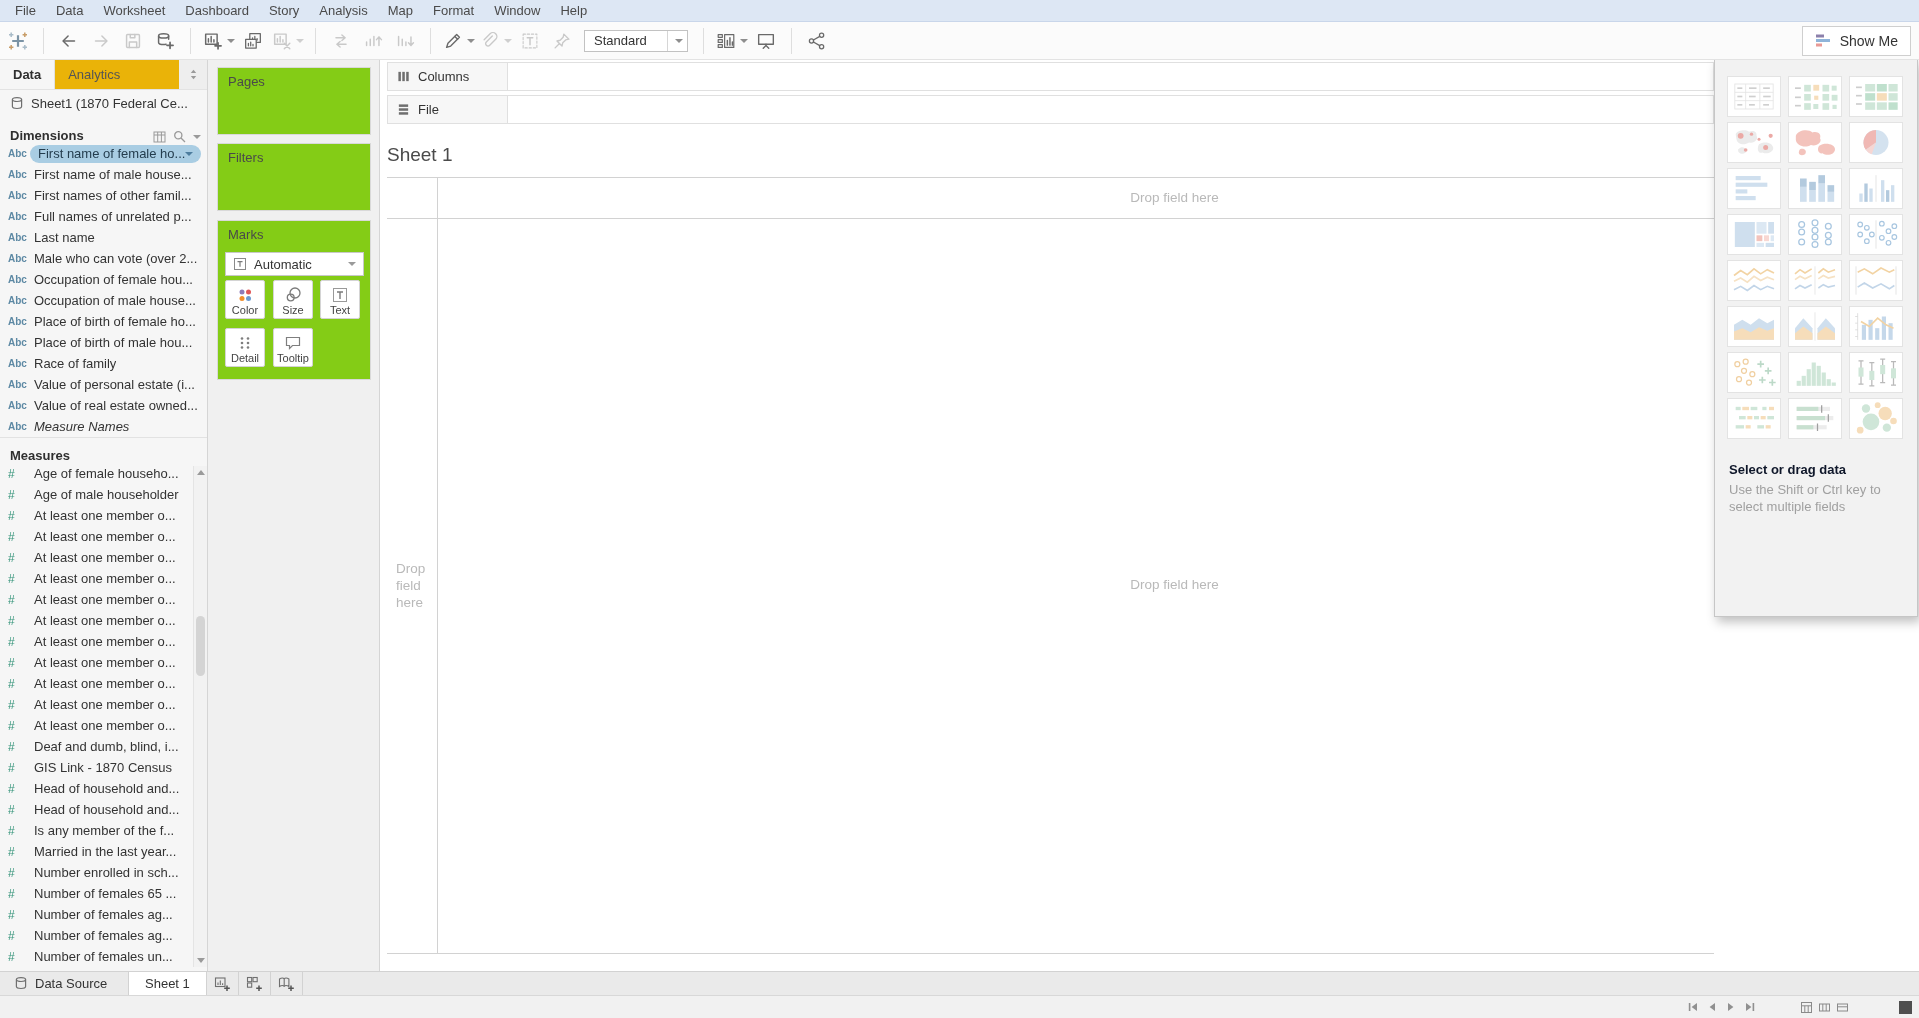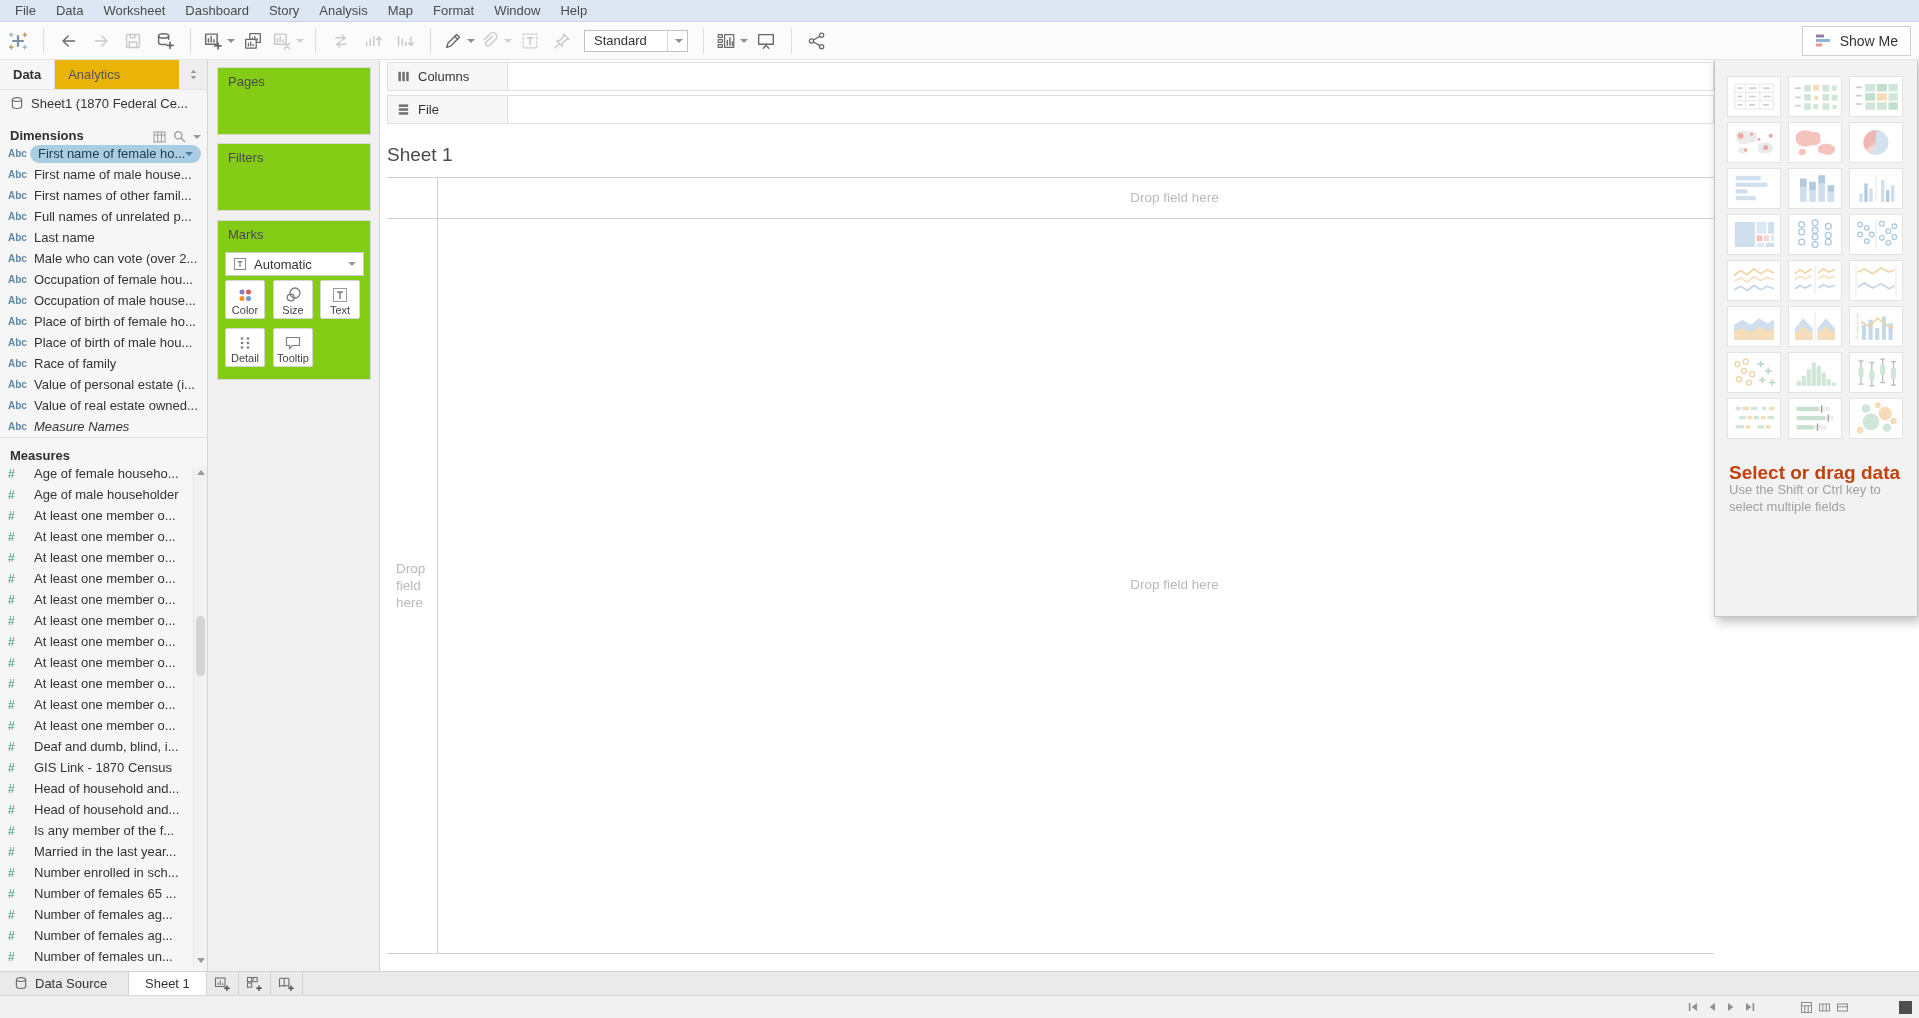--- a/index.html
+++ b/index.html
@@ -89,21 +89,21 @@
   .tline { position:absolute; background:#d2d2d2; }
   .drop-hint { position:absolute; font-size:13.5px; color:#b9b9b9; text-align:center; }
   .drop-hint.rowband { text-align:left; white-space:pre-line; line-height:17px; }
 
   
   .showme-panel { position:absolute; left:1714px; top:59px; width:204px; height:558px; background:#f2f2f2;
                   border:1px solid #c6c6c6; box-shadow:3px 5px 10px rgba(0,0,0,0.25); z-index:15; }
   .sm-grid { display:grid; grid-template-columns:repeat(3,54px); gap:5px 7px; padding:16px 0 0 12px; }
   .sm-thumb { width:54px; height:41px; background:#fff; border:1px solid #e3e3e3; display:flex;
               align-items:center; justify-content:center; }
-  .sm-title { position:absolute; left:14px; top:402px; font-size:19px; font-weight:bold; color:#c2410c; }
+  .sm-title { position:absolute; left:14px; top:402px; font-size:13px; font-weight:bold; color:#0f172a; }
   .sm-sub { position:absolute; left:14px; top:421px; width:152px; font-size:13px; color:#a0a0a0; line-height:17px; }
 
   
   .tabstrip { position:absolute; left:0; top:971px; width:100%; height:24px; background:#eaeaea;
               border-top:1px solid #d2d2d2; display:flex; align-items:stretch; z-index:20; }
   .ds-tab { display:flex; align-items:center; gap:7px; padding:0 14px; font-size:13px; color:#333; width:128px; }
   .sheet-tab { background:#fff; border-left:1px solid #d2d2d2; border-right:1px solid #d2d2d2;
                display:flex; align-items:center; padding:0 16px; font-size:13px; color:#333; }
   .newtab-btn { width:32px; display:flex; align-items:center; justify-content:center; color:#6f6f6f;
                 border-right:1px solid #d2d2d2; }

